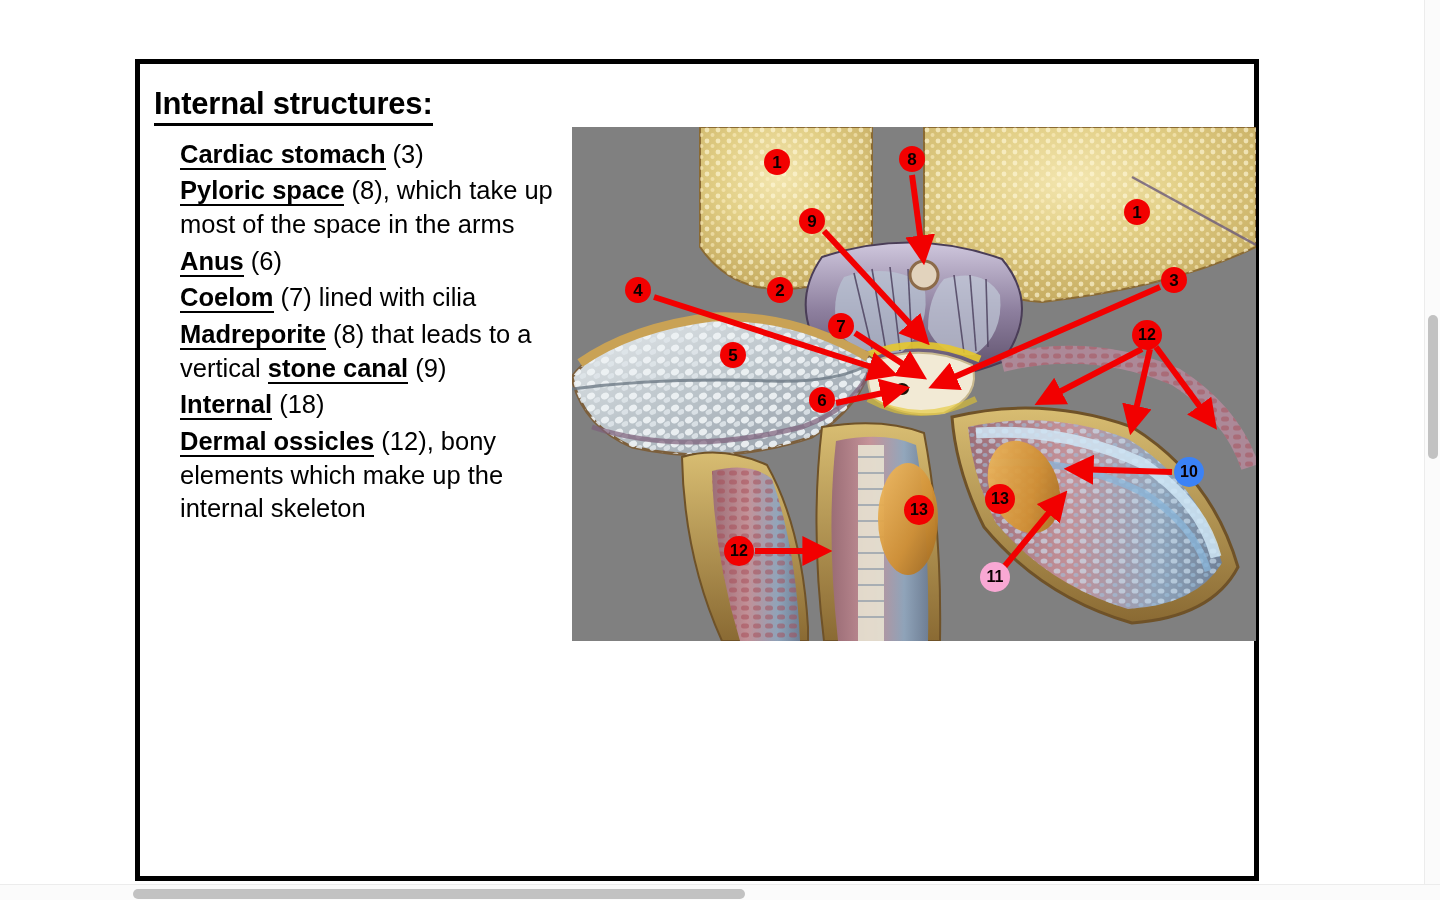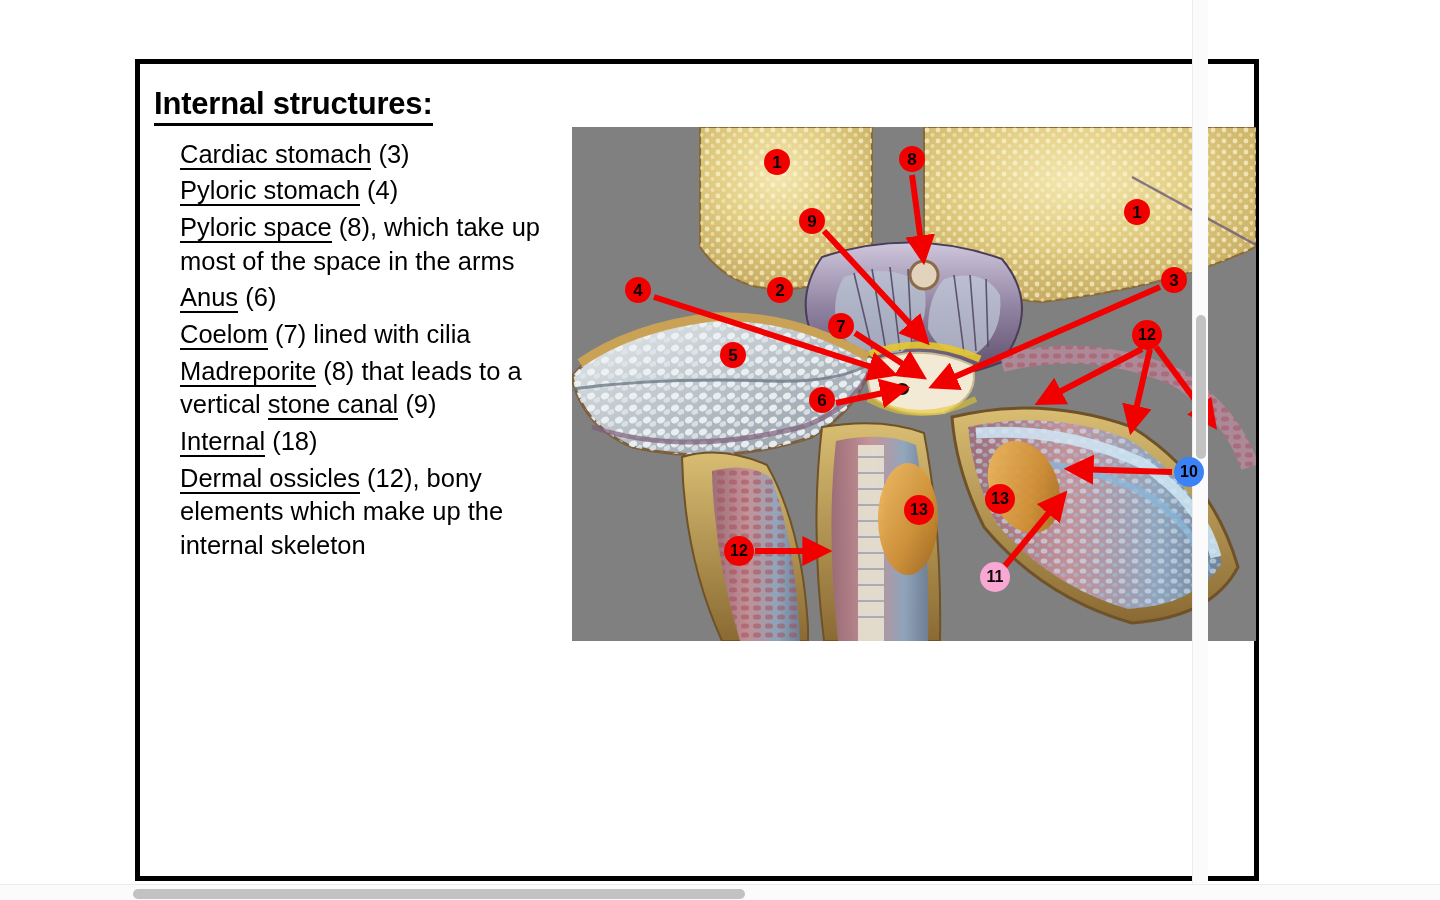--- a/index.html
+++ b/index.html
@@ -9,21 +9,21 @@
     width: 1440px;
     height: 900px;
     background: #ffffff;
     font-family: "Liberation Sans", sans-serif;
     overflow: hidden;
   }
 
   #viewer {
     position: absolute;
     left: 0; top: 0;
-    width: 1208px;
+    width: 1440px;
     height: 900px;
     background: #ffffff;
   }
 
   
   .vscroll-track {
     position: absolute;
     right: 0; top: 0;
     width: 16px;
     height: 884px;
@@ -94,21 +94,21 @@
     margin: 6px 0 0 0;
     padding: 0 0 0 32px;
   }
   .bullet {
     font-size: 25.5px;
     line-height: 1.32;
     color: #000000;
     margin-bottom: 3px;
   }
   .term {
-    font-weight: normal;
+    font-weight: bold;
     border-bottom: 2.5px solid #000;
     display: inline;
   }
   .plain { font-weight: normal; }
 
   
   .photo {
     position: absolute;
     left: 432px;
     top: 63px;
@@ -152,21 +152,20 @@
 <body>
 
 <div id="viewer">
 
   <div class="slide">
 
     <div class="text-col">
       <div class="slide-title">Internal structures:</div>
       <ul class="bullet-list">
           <li class="bullet"><span class="term">Cardiac stomach</span><span class="plain"> (3)</span></li>
-          <li class="bullet"><span class="term">Pyloric stomach</span><span class="plain"> (4)</span></li>
           <li class="bullet"><span class="term">Pyloric space</span><span class="plain"> (8), which take up most of the space in the arms</span></li>
           <li class="bullet"><span class="term">Anus</span><span class="plain"> (6)</span></li>
           <li class="bullet"><span class="term">Coelom</span><span class="plain"> (7) lined with cilia</span></li>
           <li class="bullet"><span class="term">Madreporite</span><span class="plain"> (8) that leads to a vertical </span><span class="term">stone canal</span><span class="plain"> (9)</span></li>
           <li class="bullet"><span class="term">Internal</span><span class="plain"> (18)</span></li>
           <li class="bullet"><span class="term">Dermal ossicles</span><span class="plain"> (12), bony elements which make up the internal skeleton</span></li>
         </ul>
     </div>
 
     <div class="photo">

